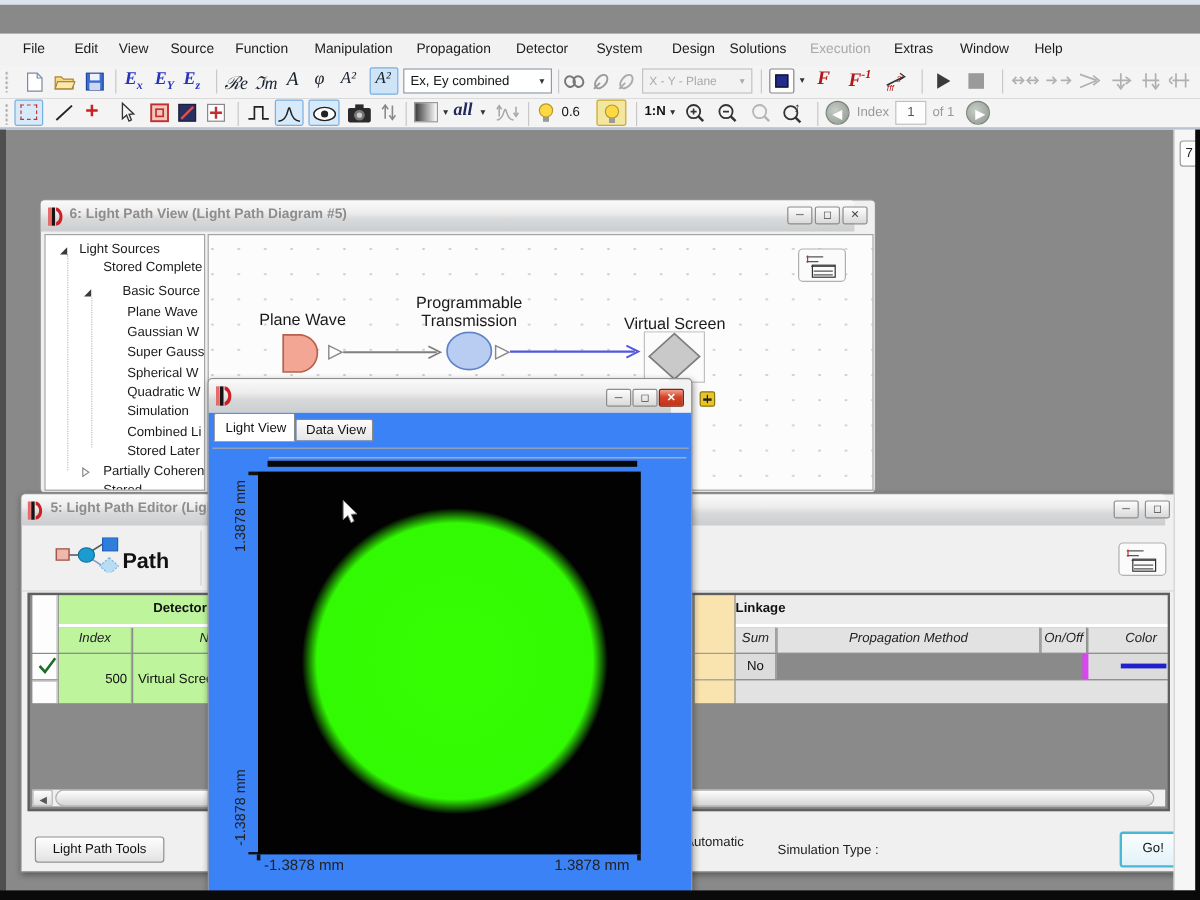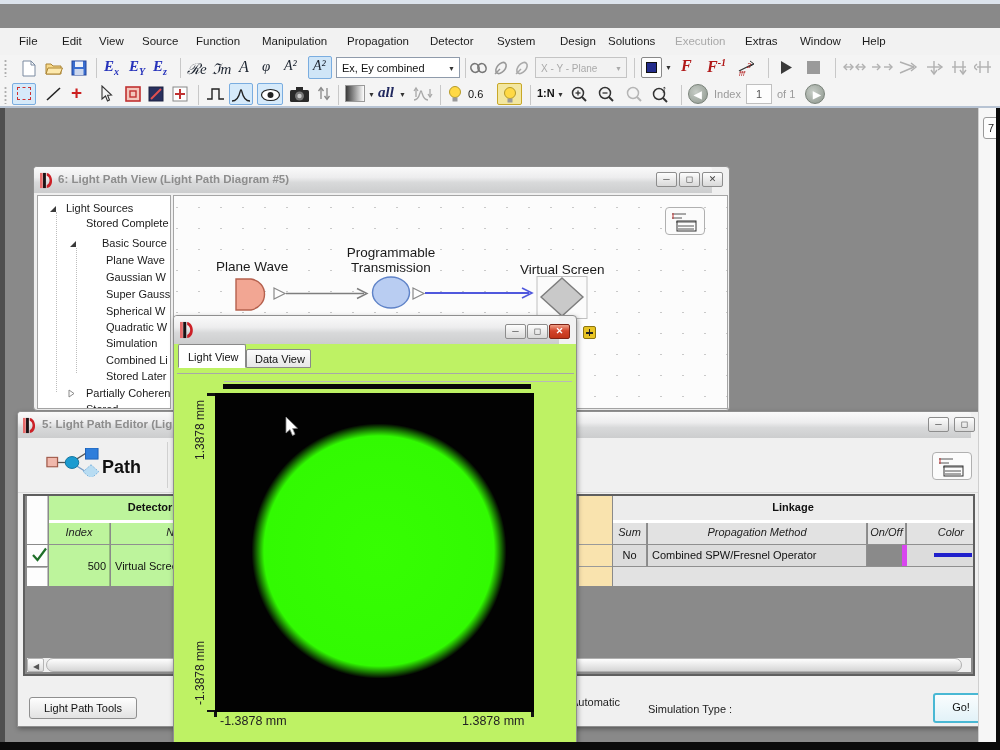--- a/index.html
+++ b/index.html
@@ -469,41 +469,38 @@
           <div style="position:absolute;right:3px;top:15px;font-size:11px;color:#111">500</div>
         </div>
         <div style="position:absolute;left:86px;top:49px;width:140px;height:41px;background:#bdf49c">
           <div style="position:absolute;left:4px;top:15px;font-size:11px;color:#111">Virtual Screen #600</div>
         </div>
 
         <div style="position:absolute;left:554px;top:0px;width:33px;height:90px;background:#f9e3ae"></div>
         <div style="position:absolute;left:554px;top:48px;width:33px;height:1px;background:#9a9a9a"></div>
         <div style="position:absolute;left:554px;top:70px;width:33px;height:1px;background:#9a9a9a"></div>
         <div style="position:absolute;left:588px;top:0px;width:360px;height:24px;background:#ececec">
-          <div style="position:absolute;width:100%;text-align:center;top:5px;font-weight:bold;font-size:11px;color:#111">Linkage</div>
+          <div style="position:absolute;width:100%;text-align:left;top:5px;font-weight:bold;font-size:11px;color:#111">Linkage</div>
         </div>
         <div style="position:absolute;left:588px;top:24px;width:360px;height:3px;background:#fff"></div>
         <div style="position:absolute;left:588px;top:27px;width:34px;height:21px;background:#e2e2e2;border-right:1px solid #8f8f8f">
           <div style="position:absolute;width:100%;text-align:center;top:3px;font-style:italic;font-size:11px;color:#222">Sum</div>
         </div>
         <div style="position:absolute;left:623px;top:27px;width:219px;height:21px;background:#e2e2e2;border-right:1px solid #8f8f8f">
           <div style="position:absolute;width:100%;text-align:center;top:3px;font-style:italic;font-size:11px;color:#222">Propagation Method</div>
         </div>
         <div style="position:absolute;left:843px;top:27px;width:38px;height:21px;background:#e2e2e2;border-right:1px solid #8f8f8f">
           <div style="position:absolute;width:100%;text-align:center;top:3px;font-style:italic;font-size:11px;color:#222">On/Off</div>
         </div>
         <div style="position:absolute;left:882px;top:27px;width:66px;height:21px;background:#e2e2e2">
           <div style="position:absolute;width:100%;text-align:right;top:3px;font-style:italic;font-size:11px;color:#222;padding-right:9px;box-sizing:border-box">Color</div>
         </div>
         <div style="position:absolute;left:588px;top:48px;width:360px;height:1px;background:#8f8f8f"></div>
         <div style="position:absolute;left:588px;top:49px;width:34px;height:21px;background:#dcdcdc;border-right:1px solid #8f8f8f">
           <div style="position:absolute;width:100%;text-align:center;top:4px;font-size:11px;color:#111">No</div>
-        </div>
-        <div style="position:absolute;left:623px;top:49px;width:219px;height:21px;background:#dcdcdc;border-right:1px solid #8f8f8f">
-          <div style="position:absolute;left:4px;top:4px;font-size:11px;color:#111">Combined SPW/Fresnel Operator</div>
         </div>
         <div style="position:absolute;left:877px;top:49px;width:38px;height:21px;background:#d946ef;border-right:1px solid #8f8f8f">
           <div style="position:absolute;width:100%;text-align:center;top:4px;font-size:11px;color:#111">On</div>
         </div>
         <div style="position:absolute;left:882px;top:49px;width:66px;height:21px;background:#dcdcdc">
           <div style="position:absolute;left:27px;top:8px;width:38px;height:3.5px;background:#2020cc"></div>
         </div>
         <div style="position:absolute;left:588px;top:70px;width:360px;height:1px;background:#8f8f8f"></div>
         <div style="position:absolute;left:588px;top:71px;width:360px;height:19px;background:#e2e2e2"></div>
 
@@ -532,21 +529,21 @@
       <div class="wbtn" style="left:331px;top:8px">
           <div class="g">─</div>
         </div>
       <div class="wbtn" style="left:353px;top:8px">
           <div class="g">◻</div>
         </div>
       <div class="wbtn" style="left:375px;top:8px;background:linear-gradient(#f0a088,#d3442b 45%,#c03418);border-color:#7e2215">
           <div class="g" style="color:#fff;font-weight:bold">✕</div>
         </div>
     </div>
-    <div id="w7body" style="position:absolute;left:0;top:28px;right:0;bottom:0;background:#bef264;overflow:hidden">
+    <div id="w7body" style="position:absolute;left:0;top:28px;right:0;bottom:0;background:#3b82f6;overflow:hidden">
 
       <div class="tab" style="left:4px;top:0px;width:68px;height:24px;background:#fff;border-bottom:1px solid #fff;z-index:2">
           <div style="position:absolute;left:9px;top:6px">Light View</div>
         </div>
       <div class="tab" style="left:72px;top:5px;width:65px;height:19px">
           <div style="position:absolute;left:8px;top:3px">Data View</div>
         </div>
       <div style="position:absolute;left:3px;top:29px;width:397px;height:1px;background:#a8a8a8"></div>
 
       <div style="position:absolute;left:50px;top:37px;width:348px;height:1px;background:#b9b9b9"></div>

